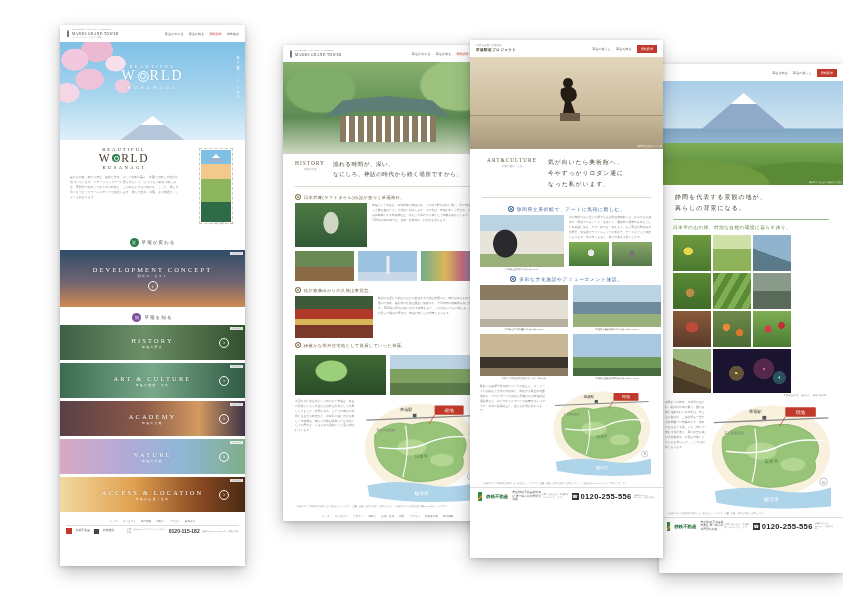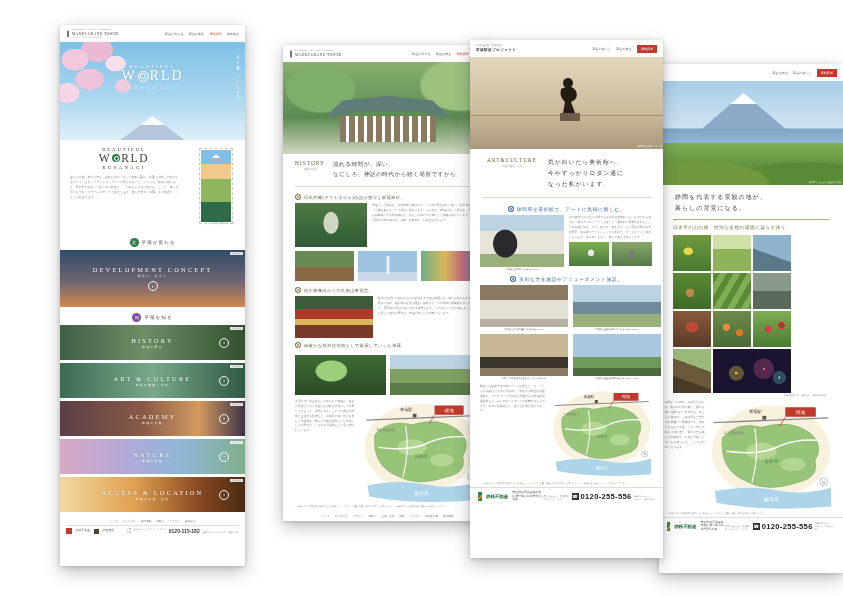--- a/index.html
+++ b/index.html
@@ -88,21 +88,21 @@
   .bn-access{height:35px;background:linear-gradient(90deg,#f2d9a0 0%,#e0a050 40%,#8a4a22 75%,#4a2a12 100%)}
 
   
   .ft{padding:2px 6px}
   .ft-links{display:flex;justify-content:center;gap:5px;font-size:2.6px;color:#777;padding:2px 0;border-bottom:.5px solid #e2ddd4}
   .ft-bottom{display:flex;justify-content:space-between;align-items:center;padding-top:2px}
   .ft-logos{display:flex;align-items:center;gap:4px}
   .lg-red{width:6px;height:6px;background:#c0392b}
   .lg-dark{width:5px;height:5px;background:#4a4438}
   .ft-co{font-size:2.8px;color:#555;line-height:1.2}
-  .ft-right{display:flex;align-items:flex-end;gap:2px}
+  .ft-right{display:flex;align-items:center;gap:2px}
   .ft-pl{font-size:2.2px;color:#888;max-width:40px;line-height:1.3}
   .ft-phone{font-size:5px;font-weight:bold;color:#333;white-space:nowrap}
   .ft-note{font-size:2.1px;color:#999;max-width:46px;line-height:1.3}
 
   
   .hero2{height:92px;background:
      radial-gradient(60px 40px at 18% 30%,#7fae6a 0 55%,transparent 60%),
      radial-gradient(70px 45px at 85% 25%,#9cc27e 0 55%,transparent 60%),
      linear-gradient(180deg,#88b06e 0%,#5c8a52 60%,#cfd8c2 100%)}
   .roof{position:absolute;left:50%;top:34px;transform:translateX(-50%);width:150px;height:22px;

